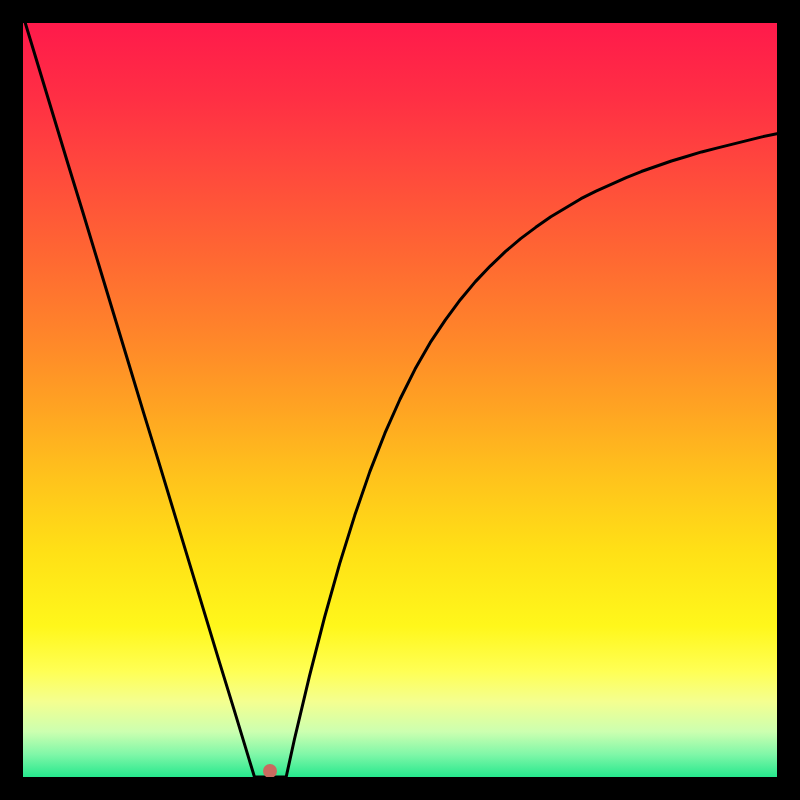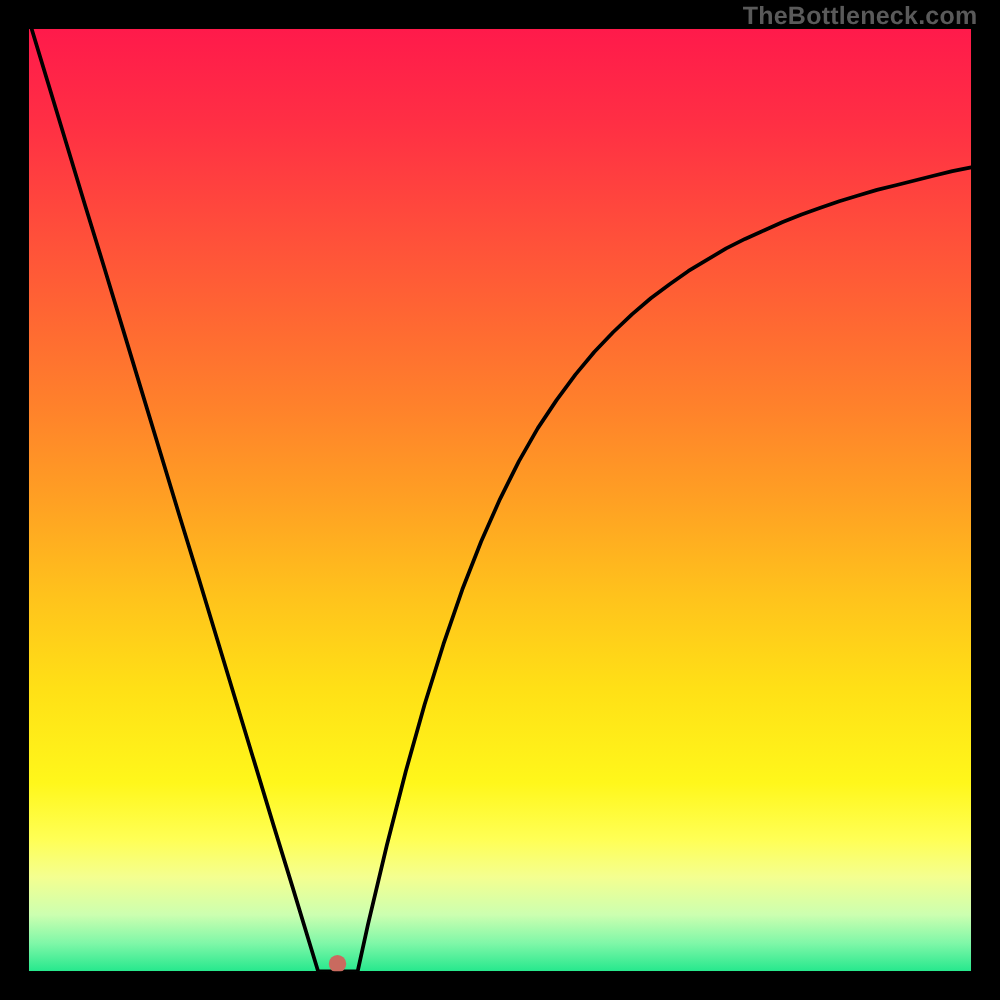--- a/index.html
+++ b/index.html
@@ -71,14 +71,13 @@
             <stop offset="100.00%" stop-color="#26e88d"></stop>
           </linearGradient>
       </defs>
       <rect x="0" y="0" width="754" height="754" fill="url(#bg)"></rect>
     </svg>
     <svg class="curve" viewBox="0 0 754 754" preserveAspectRatio="none">
       <path id="curve-path" d="M0.00 -7.54 L15.08 42.22 L30.16 91.99 L45.24 141.75 L60.32 190.76 L75.40 240.53 L90.48 290.29 L105.56 340.05 L120.64 389.82 L135.72 438.83 L150.80 488.59 L165.88 538.36 L180.96 588.12 L196.04 637.88 L211.12 686.89 L226.20 736.66 L231.48 754.00 L263.15 754.00 L271.44 716.30 L286.52 652.96 L301.60 594.15 L316.68 540.62 L331.76 492.36 L346.84 448.63 L361.92 410.18 L377.00 376.25 L392.08 346.09 L407.16 319.70 L422.24 297.08 L437.32 276.72 L452.40 258.62 L467.48 242.79 L482.56 228.46 L497.64 215.64 L512.72 204.33 L527.80 193.78 L542.88 184.73 L557.96 175.68 L573.04 168.14 L588.12 161.36 L603.20 154.57 L618.28 148.54 L633.36 143.26 L648.44 137.98 L663.52 133.46 L678.60 128.93 L693.68 125.16 L708.76 121.39 L723.84 117.62 L738.92 113.85 L754.00 110.84" fill="none" stroke="#000" stroke-width="3" stroke-linejoin="round" stroke-linecap="round"></path>
     </svg>
     <div class="marker" id="marker" style="left: 247.312px; top: 747.968px; background: rgb(201, 106, 95);"></div>
   </div>
-  <div class="watermark">TheBottleneck.com</div>
 </div>
 
 </body></html>

